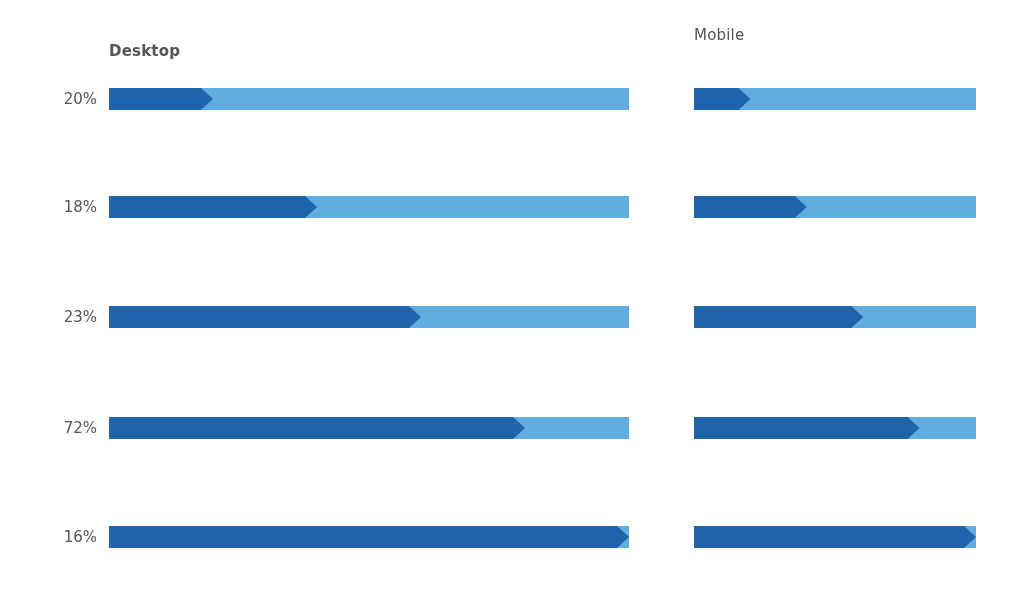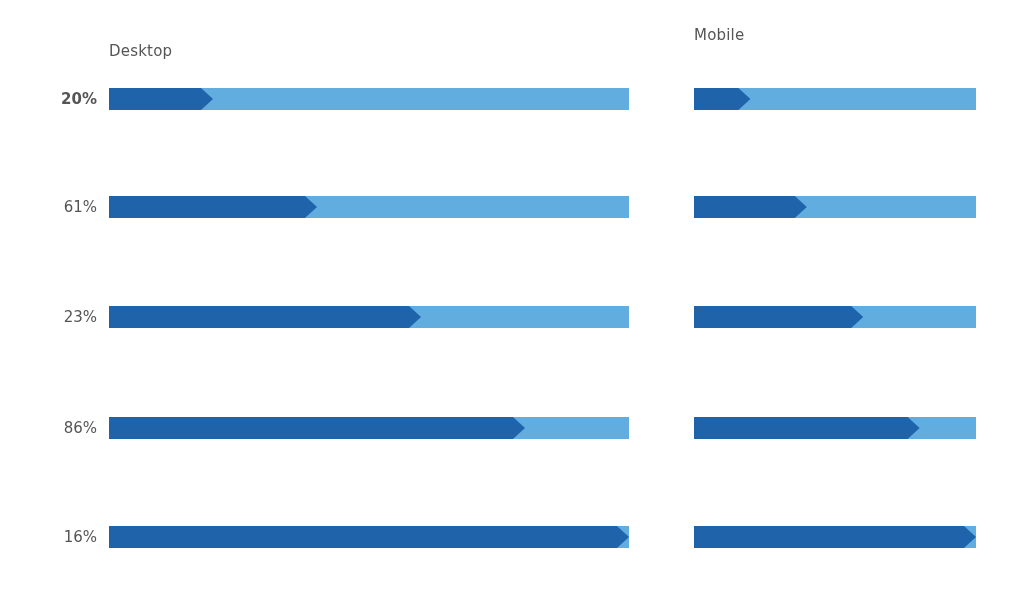--- a/index.html
+++ b/index.html
@@ -49,26 +49,26 @@
 
   .bar-svg {
     display: block;
     overflow: visible;
   }
 </style>
 </head>
 <body>
 
 <div id="chart-root">
-    <div class="col-header" style="left: 109px; top: 44px;">Desktop</div>
+    <div class="col-header" style="left: 109px; top: 44px; font-weight: bold;">Desktop</div>
     <div class="col-header" style="left: 694px; top: 28px;">Mobile</div>
-    <div class="row-label" style="left: 0px; width: 97px; top: 92px; font-weight: bold;">20%</div>
-    <div class="row-label" style="left: 0px; width: 97px; top: 200px;">61%</div>
+    <div class="row-label" style="left: 0px; width: 97px; top: 92px;">20%</div>
+    <div class="row-label" style="left: 0px; width: 97px; top: 200px;">18%</div>
     <div class="row-label" style="left: 0px; width: 97px; top: 310px;">23%</div>
-    <div class="row-label" style="left: 0px; width: 97px; top: 421px;">86%</div>
+    <div class="row-label" style="left: 0px; width: 97px; top: 421px;">72%</div>
     <div class="row-label" style="left: 0px; width: 97px; top: 530px;">16%</div>
     <div class="bar-track" style="left: 109px; top: 88px; width: 520px;">
       <svg class="bar-svg" width="520" height="22" viewBox="0 0 520 22">
         <rect x="0" y="0" width="520" height="22" fill="#62ade0"></rect>
         <polygon points="0,0 92,0 104,11 92,22 0,22" fill="#1f63ab"></polygon>
       </svg>
     </div>
     <div class="bar-track" style="left: 109px; top: 196px; width: 520px;">
       <svg class="bar-svg" width="520" height="22" viewBox="0 0 520 22">
         <rect x="0" y="0" width="520" height="22" fill="#62ade0"></rect>

